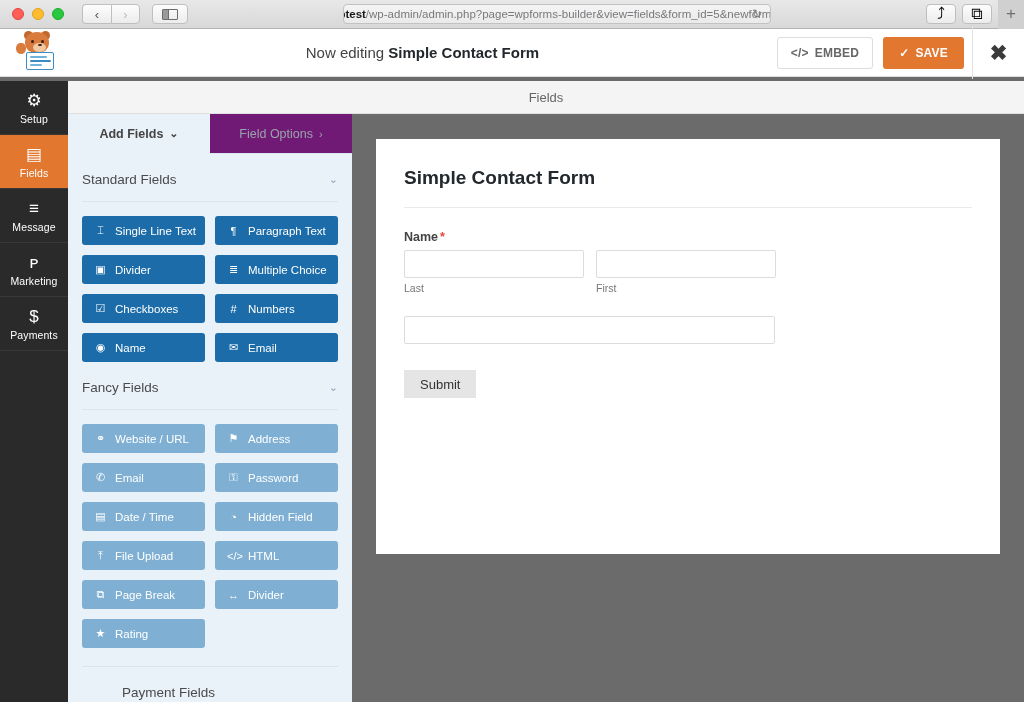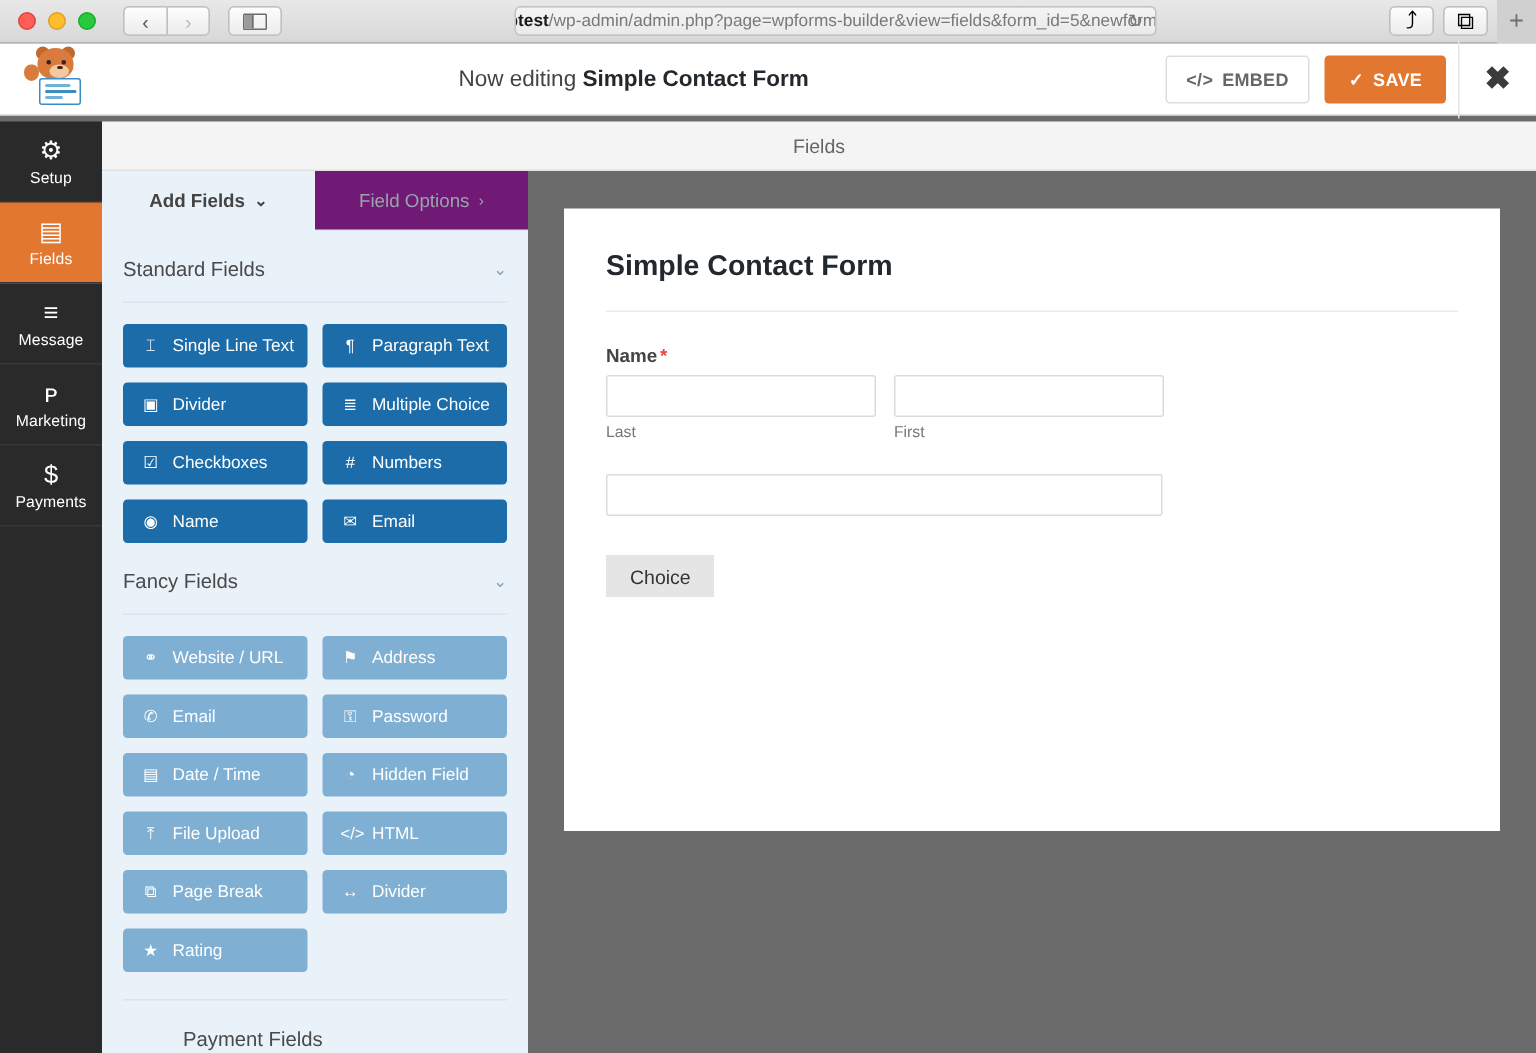--- a/index.html
+++ b/index.html
@@ -440,15 +440,15 @@
           <div class="sub-label">First</div>
         </div>
       </div>
     </div>
 
     <div class="fl-block">
       <div class="inp email"></div>
     </div>
 
 
-    <div class="submit-btn">Choice</div>
+    <div class="submit-btn">Submit</div>
   </div>
 </div>
 
 </body></html>

